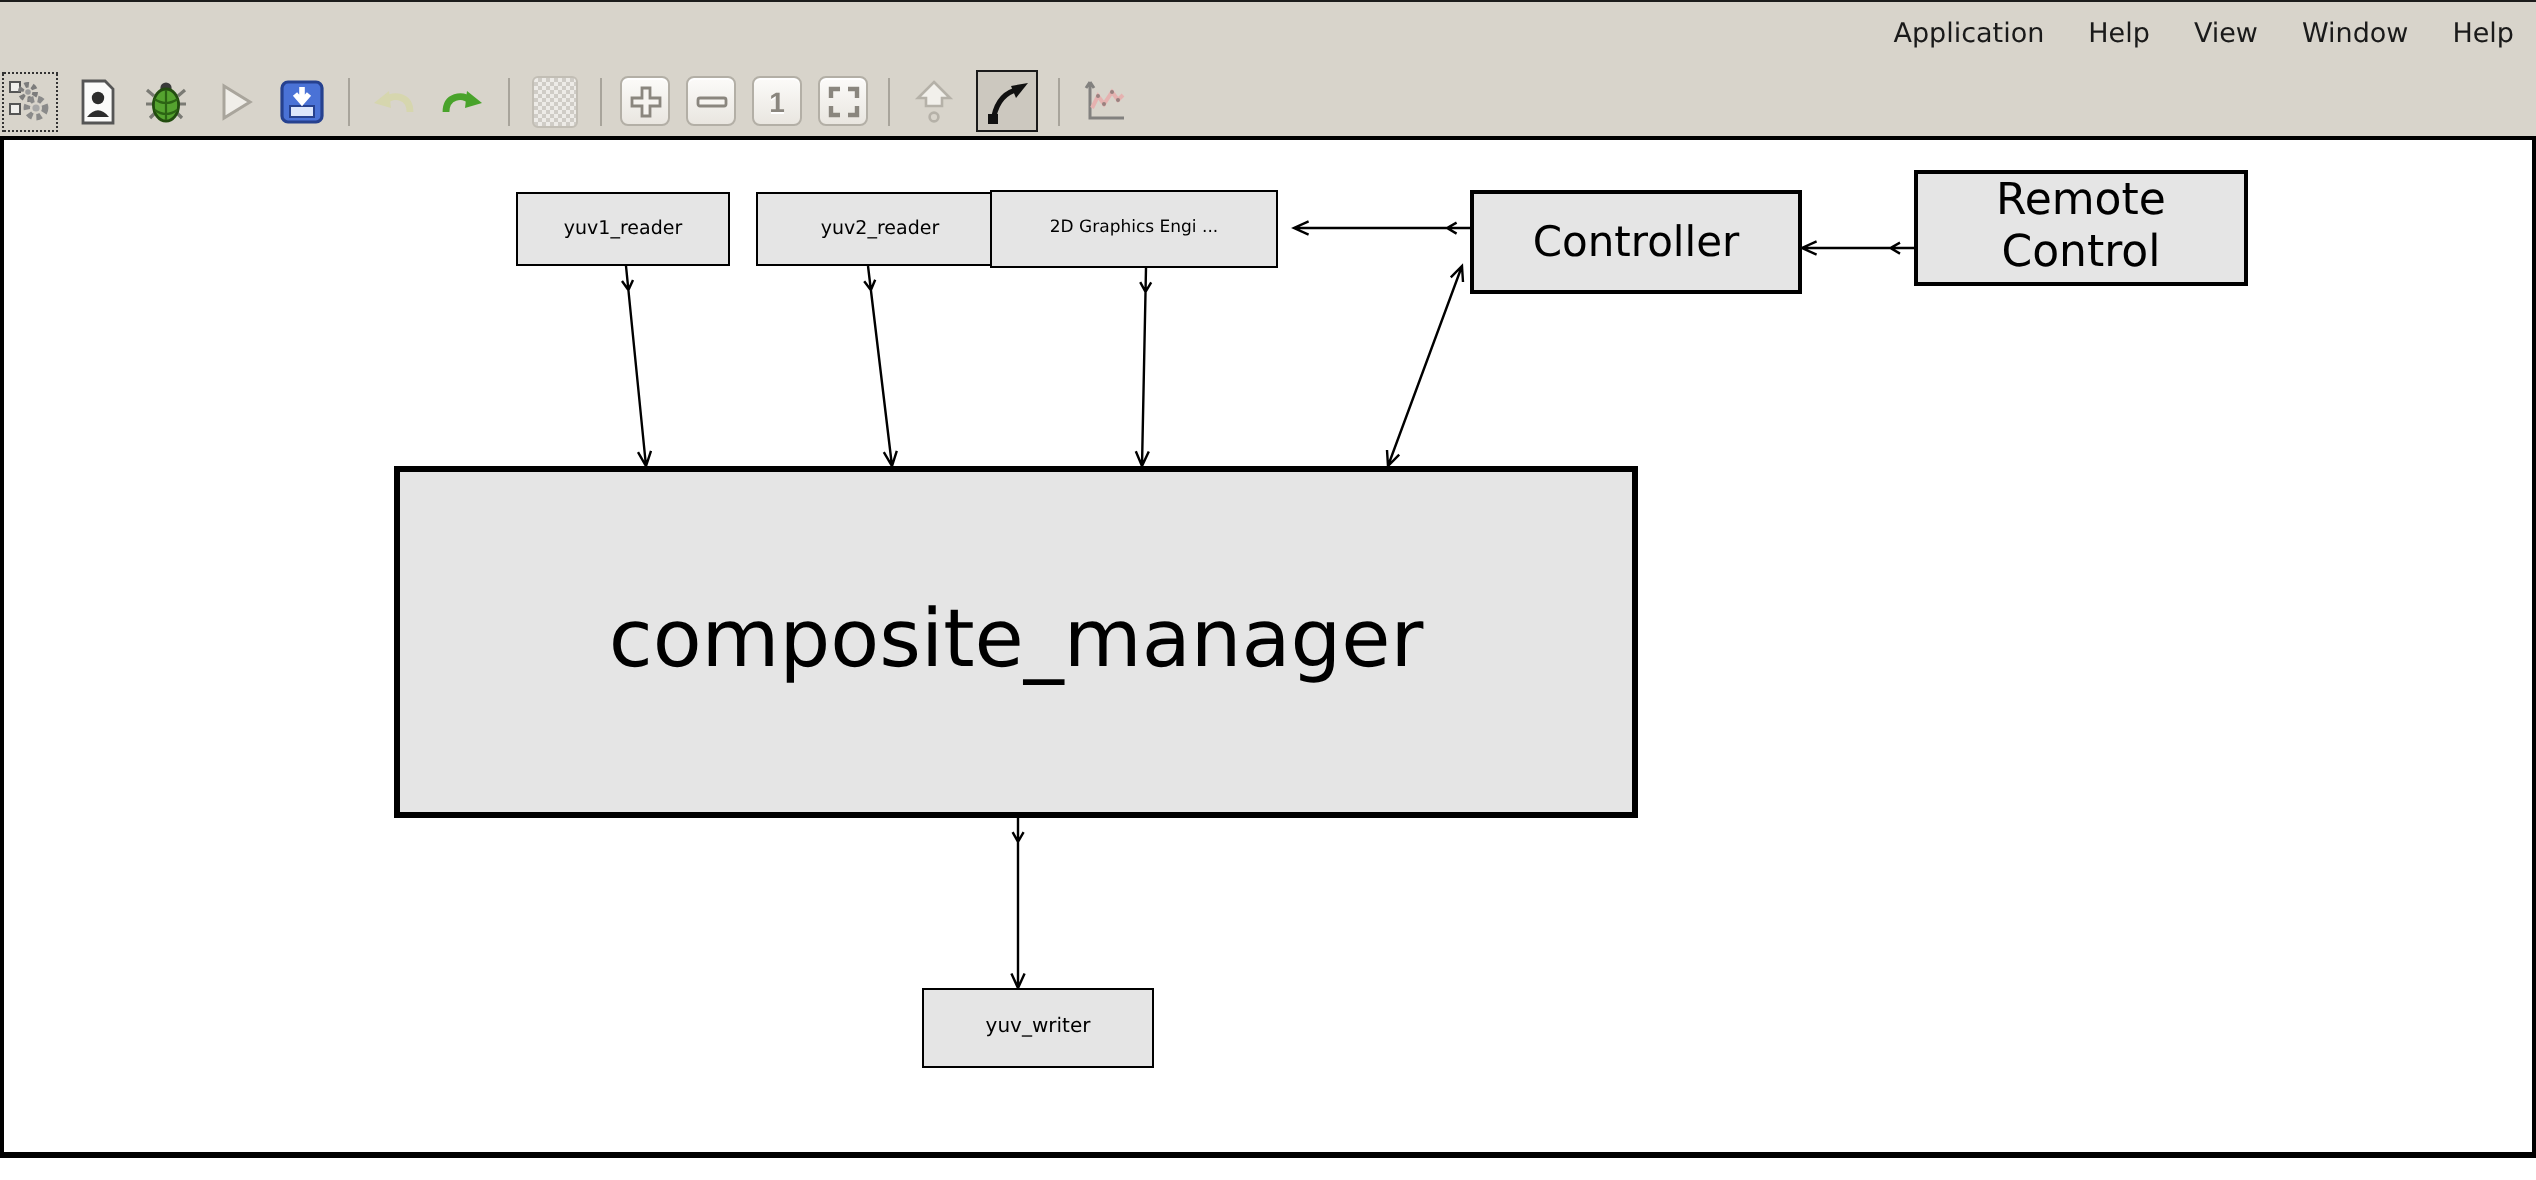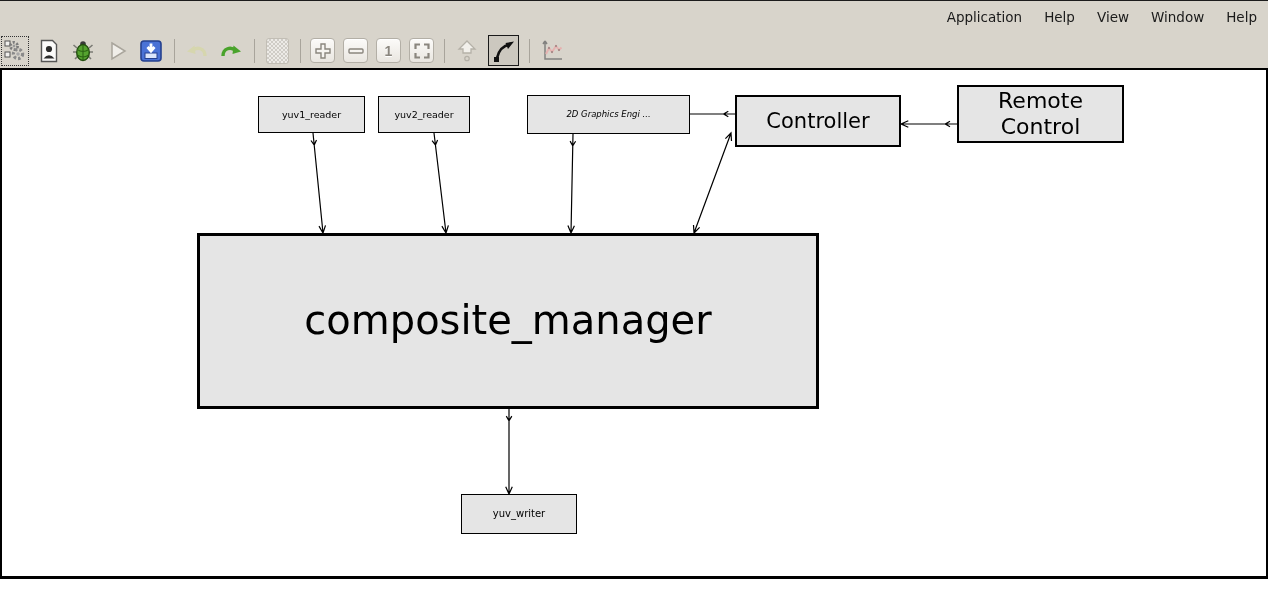--- a/index.html
+++ b/index.html
@@ -197,21 +197,21 @@
       <path d="M311 63L321 163M323.5 155.4L321 163L317.0 156.1M314.5 70.0L312.2 75L309.0 70.5"></path>
       <path d="M432 63L444 163M446.4 155.4L444 163L439.9 156.1M435.6 69.9L433.44 75L430.1 70.6"></path>
       <path d="M571 64L569 163M572.4 155.8L569 163L565.9 155.6M573.6 71.2L570.76 75.88L568.1 71.1"></path>
       <path d="M733 44L645 44M652.3 47.3L645 44L652.3 40.7M726.3 46.8L721.56 44L726.3 41.3"></path>
       <path d="M955 54L899 54M906.3 57.3L899 54L906.3 50.7M948.0 56.8L943.24 54L948.0 51.3"></path>
       <path d="M692 163L729 63M723.4 68.7L729 63L729.5 71.0M697.6 157.3L692 163L691.5 155.0"></path>
       <path d="M507 339L507 424M510.3 416.7L507 424L503.7 416.7M509.8 346.1L507 350.9L504.3 346.1"></path>
     </svg>
   <div id="nodes">
       <div class="node" style="left: 256px; top: 26px; width: 107px; height: 37px; border-width: 1px; font-size: 9.5px;"><span>yuv1_reader</span></div>
-      <div class="node" style="left: 376px; top: 26px; width: 92px; height: 37px; border-width: 1px; font-size: 9.5px;"><span>yuv2_reader</span></div>
-      <div class="node" style="left: 525px; top: 25px; width: 163px; height: 39px; border-width: 1px; font-size: 8.5px; font-style: italic;"><span>2D Graphics Engi ...</span></div>
+      <div class="node" style="left: 376px; top: 26px; width: 124px; height: 37px; border-width: 1px; font-size: 9.5px;"><span>yuv2_reader</span></div>
+      <div class="node" style="left: 493px; top: 25px; width: 144px; height: 39px; border-width: 1px; font-size: 8.5px;"><span>2D Graphics Engi ...</span></div>
       <div class="node" style="left: 733px; top: 25px; width: 166px; height: 52px; border-width: 2px; font-size: 21px;"><span>Controller</span></div>
       <div class="node" style="left: 955px; top: 15px; width: 167px; height: 58px; border-width: 2px; font-size: 22px;"><span>Remote
 Control</span></div>
       <div class="node" style="left: 195px; top: 163px; width: 622px; height: 176px; border-width: 3px; font-size: 40px;"><span>composite_manager</span></div>
       <div class="node" style="left: 459px; top: 424px; width: 116px; height: 40px; border-width: 1px; font-size: 10px;"><span>yuv_writer</span></div>
     </div>
 </div>
 
 </body></html>

